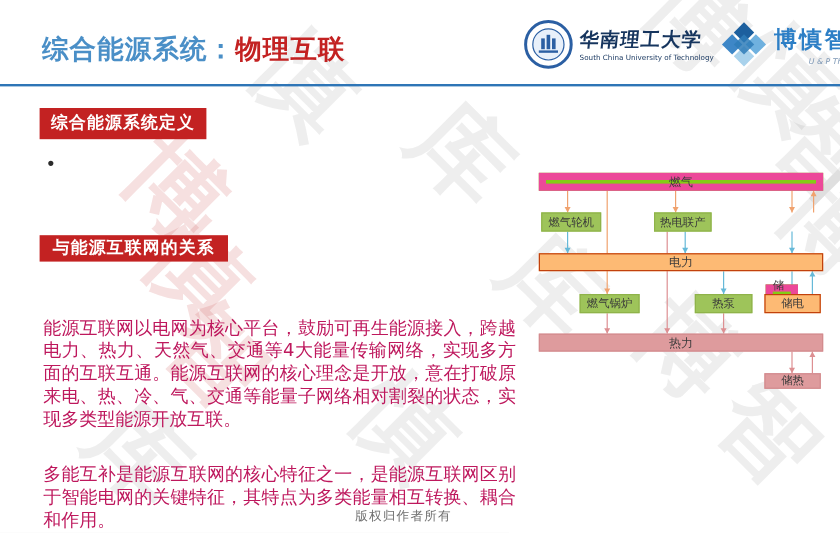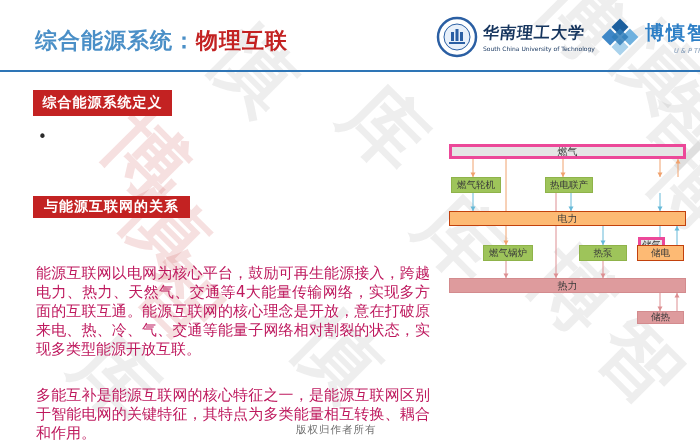--- a/index.html
+++ b/index.html
@@ -36,21 +36,21 @@
   .bullet-mark{width:24px;font-size:15px;color:#2b2b2b;flex:0 0 auto;}
   .bullet-text{font-size:15px;line-height:19px;color:#2b2b2b;width:310px;}
   .para{position:absolute;left:36px;width:394px;font-size:15px;line-height:19px;color:#be185d;z-index:3;text-align:justify;margin-top:32px;}
   .para1{top:232px;}
   .para2{top:354px;}
 
   
   .diagram{position:absolute;left:445px;top:138px;width:245px;height:205px;z-index:3;}
   .node{position:absolute;display:flex;align-items:center;justify-content:center;font-size:9.5px;color:#3a3a3a;box-sizing:border-box;}
   .bar{font-size:10px;}
-  .c-orange{background:#e5e5e5;border:3px solid #ec4899;}
+  .c-orange{background:#84cc16;border:6px solid #ec4899;}
   .c-green{background:#9EC45A;border:1px solid #8FB34A;}
   .c-blue{background:#fdba74;border:1px solid #c2410c;}
   .c-pink{background:#DE9B9D;border:1px solid #D38B8E;}
   .n-gas{left:4px;top:6px;width:237px;height:15px;}
   .n-turbine{left:6px;top:39px;width:50px;height:16px;}
   .n-chp{left:100px;top:39px;width:48px;height:16px;}
   .n-gstore{left:193px;top:51px;width:27px;height:16px;margin-top:48px;}
   .n-elec{left:4px;top:73px;width:237px;height:15px;}
   .n-boiler{left:38px;top:107px;width:50px;height:16px;}
   .n-pump{left:134px;top:107px;width:48px;height:16px;}

